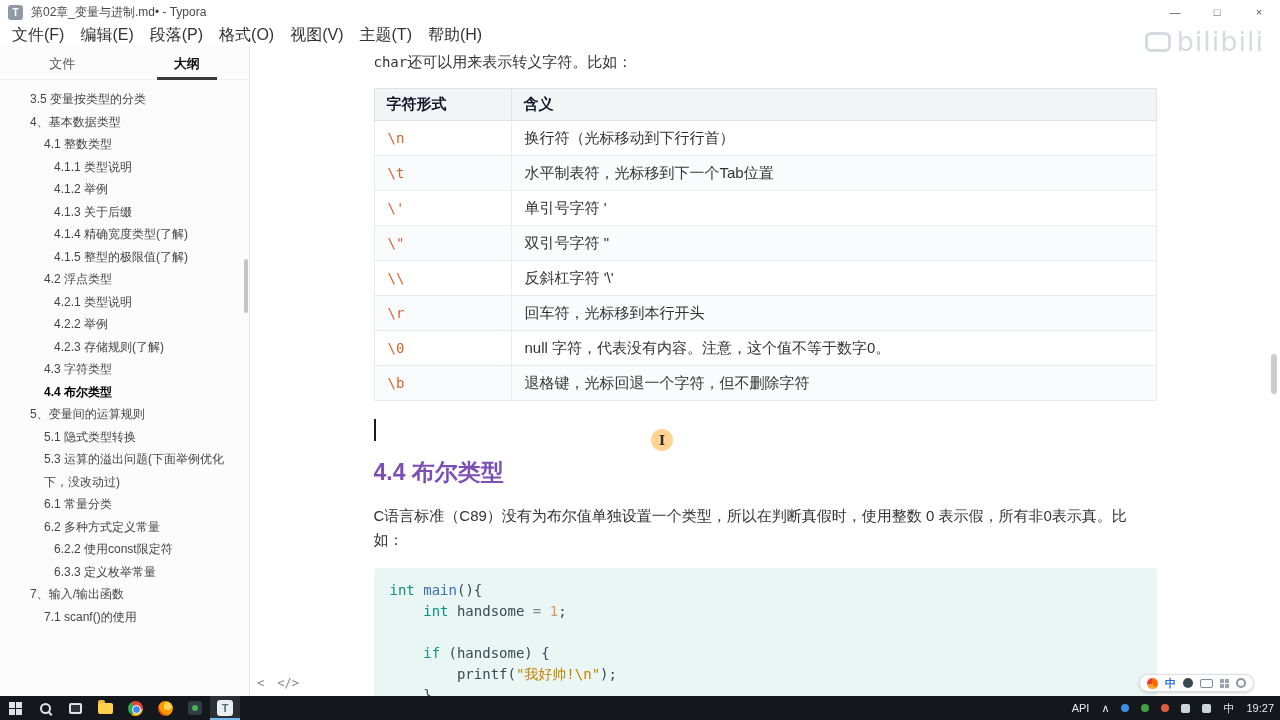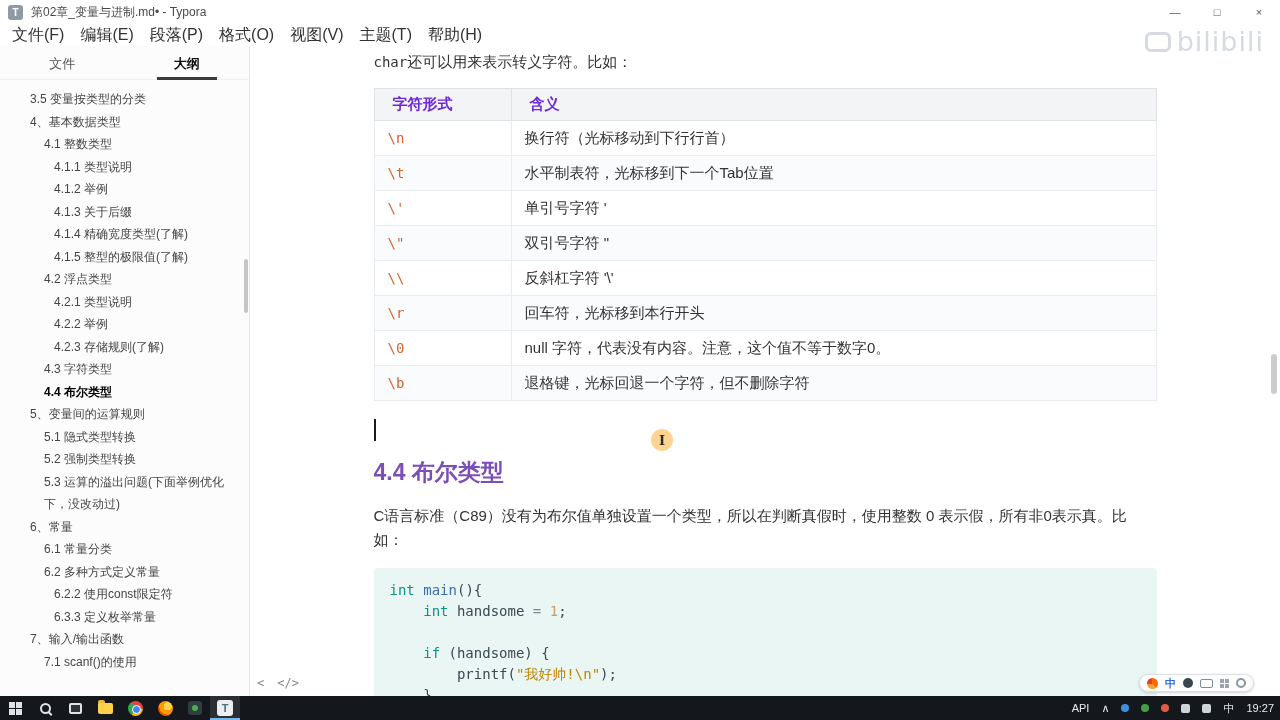--- a/index.html
+++ b/index.html
@@ -34,21 +34,21 @@
   .outline-item.active{color:#000;font-weight:bold}
   .sidebar-scroll-thumb{position:absolute;left:244px;top:213px;width:4px;height:54px;background:#c6c6c6;border-radius:2px;z-index:20}
 
   
   .content{flex:1;position:relative;overflow:hidden;background:#fff}
   .doc{width:783px;margin:0 auto;padding-top:4px}
   .doc-p{font-size:15px;color:#333;line-height:24px;cursor:text}
   .inline-code{font-family:"DejaVu Sans Mono",monospace;font-size:14px}
 
   table.esc-table{width:100%;border-collapse:collapse;margin-top:14px;font-size:15px}
-  .esc-table th{background:#f2f4f6;border:1px solid #dfe2e5;text-align:left;font-weight:bold;color:#6d28d9;padding:6px 18px;height:32px}
+  .esc-table th{background:#f2f4f6;border:1px solid #dfe2e5;text-align:left;font-weight:bold;color:#0f172a;padding:6px 12px;height:32px}
   .esc-table td{border:1px solid #e9ecef;padding:7px 13px;height:35px;color:#333;line-height:20px}
   .esc-table tr.alt{background:#fafbfc}
   .esc-table td.esc{font-family:"DejaVu Sans Mono",monospace;font-size:14px;color:#d9622b;width:137px}
 
   .caret-line{width:2px;height:22px;background:#1a1a1a;margin-top:18px}
   .doc-h2{margin-top:16px;font-size:23px;font-weight:bold;color:#7b4fb6}
 
   .code-block{margin-top:16px;background:#e9f6f4;border-radius:4px;padding:12px 16px;font-family:"DejaVu Sans Mono",monospace;font-size:14px;line-height:21px;color:#3a4a52;min-height:150px;cursor:text}
   .code-line{white-space:pre}
   .tok-kw{color:#0e9285}
@@ -154,23 +154,21 @@
         <div class="outline-item lvl4">4.1.4 精确宽度类型(了解)</div>
         <div class="outline-item lvl4">4.1.5 整型的极限值(了解)</div>
         <div class="outline-item lvl3">4.2 浮点类型</div>
         <div class="outline-item lvl4">4.2.1 类型说明</div>
         <div class="outline-item lvl4">4.2.2 举例</div>
         <div class="outline-item lvl4">4.2.3 存储规则(了解)</div>
         <div class="outline-item lvl3">4.3 字符类型</div>
         <div class="outline-item lvl3 active">4.4 布尔类型</div>
         <div class="outline-item lvl2">5、变量间的运算规则</div>
         <div class="outline-item lvl3">5.1 隐式类型转换</div>
-        <div class="outline-item lvl3">5.2 强制类型转换</div>
         <div class="outline-item lvl3">5.3 运算的溢出问题(下面举例优化下，没改动过)</div>
-        <div class="outline-item lvl2">6、常量</div>
         <div class="outline-item lvl3">6.1 常量分类</div>
         <div class="outline-item lvl3">6.2 多种方式定义常量</div>
         <div class="outline-item lvl4">6.2.2 使用const限定符</div>
         <div class="outline-item lvl4">6.3.3 定义枚举常量</div>
         <div class="outline-item lvl2">7、输入/输出函数</div>
         <div class="outline-item lvl3">7.1 scanf()的使用</div>
       </div>
     <div class="sidebar-scroll-thumb"></div>
   </div>
 

